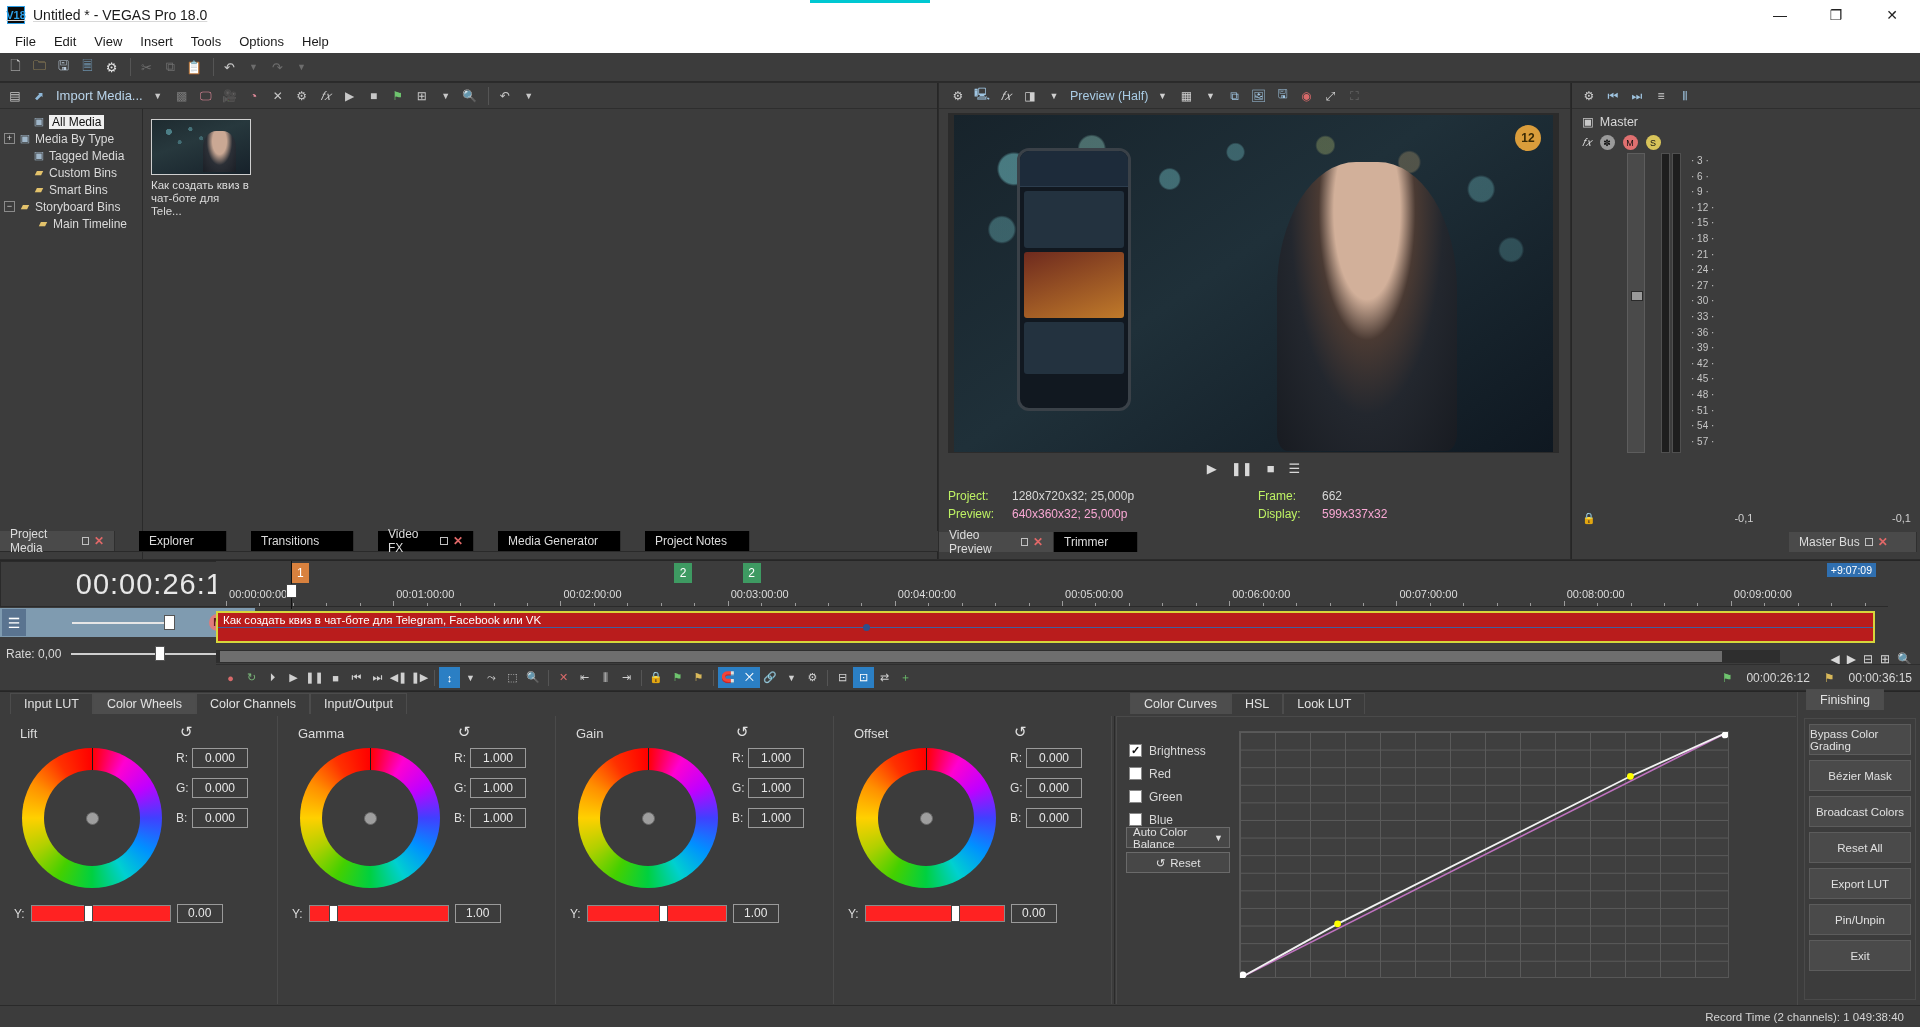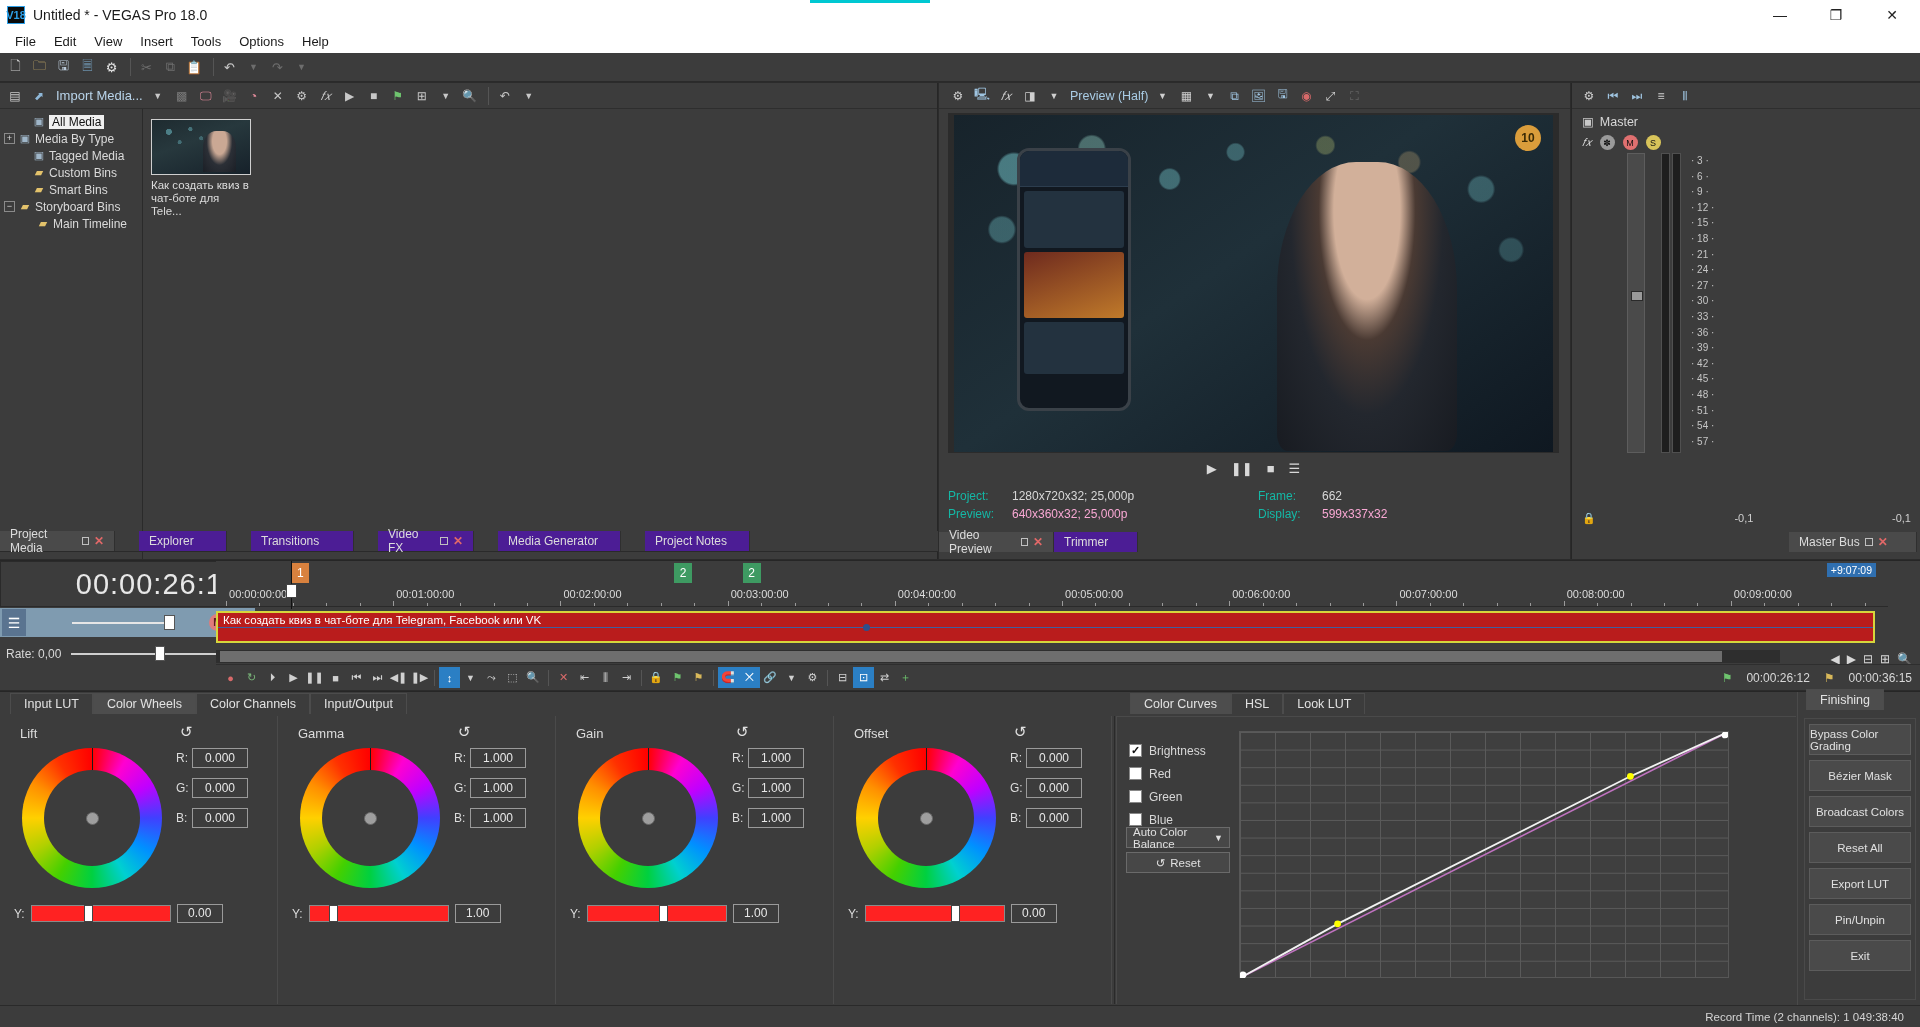--- a/index.html
+++ b/index.html
@@ -9,21 +9,21 @@
     font-family: "Liberation Sans", sans-serif;
     font-size: 12px;
     color: #d8d8d8;
     overflow: hidden;
   }
   #app { position: relative; width: 1920px; height: 1027px; }
 
   
   .titlebar {
     position: absolute; left: 0; top: 0; width: 1920px; height: 29px;
-    background: #ffffff; display: flex; align-items: center;
+    background: #ffffff; display: flex; align-items: center; text-decoration: underline;
   }
   .title-logo {
     width: 18px; height: 18px; margin-left: 7px; margin-right: 8px;
     background: #0a0a0a; color: #2ea0e8; font-size: 11px; font-weight: bold;
     display: flex; align-items: center; justify-content: center;
     border: 1px solid #2ea0e8;
   }
   .title-text { color: #1a1a1a; font-size: 14px; }
   .win-btns { position: absolute; right: 0; top: 0; height: 29px; display: flex; }
   .win-btn {
@@ -109,21 +109,21 @@
 
   
   .pm-tabs {
     position: absolute; left: 0; top: 531px; width: 938px; height: 21px;
     background: #3c3c3c; display: flex; align-items: flex-end;
     border-bottom: 1px solid #2a2a2a;
     gap: 24px;
   }
   .pm-tab {
     height: 20px; padding: 0 10px; display: flex; align-items: center; gap: 5px;
-    font-size: 12px; color: #dcdcdc; background: #4c1d95;
+    font-size: 12px; color: #dcdcdc; background: #000000;
     border-right: 1px solid #2f2f2f;
   }
   .pm-tab.active { background: #4a4a4a; }
   .pm-tab .sq { width: 8px; height: 8px; border: 1px solid #c0c0c0; display:inline-block; }
   .pm-tab .xx { color: #e06868; font-size: 12px; font-weight: bold; }
 
   
   .preview-panel {
     position: absolute; left: 939px; top: 83px; width: 631px; height: 476px;
     background: #3c3c3c;
@@ -183,21 +183,21 @@
   .pv-transport {
     position: absolute; left: 9px; top: 372px; width: 611px; height: 26px;
     background: #3c3c3c; display: flex; align-items: center; justify-content: center; gap: 14px;
   }
   .pv-tr-btn { font-size: 13px; color: #d8d8d8; }
   .pv-info {
     position: absolute; left: 9px; top: 404px; width: 611px; height: 36px;
     font-size: 12px; line-height: 18px;
   }
   .pv-info-row { display: flex; }
-  .pv-info-lbl { color: #14b8a6; width: 64px; }
+  .pv-info-lbl { color: #bef264; width: 64px; }
   .pv-info-val { color: #f9a8d4; }
   .pv-info-val.white { color: #d8d8d8; }
   .pv-info-right { position: absolute; left: 310px; top: 0; }
   .pv-tabs {
     position: absolute; left: 0; top: 448px; width: 631px; height: 21px;
     display: flex; align-items: flex-end;
   }
 
   
   .master-panel {
@@ -543,21 +543,21 @@
     <div class="pv-stage">
       <div class="pv-video">
         <div class="pv-sticky"></div>
         <div class="pv-person"></div>
         <div class="pv-phone">
           <div class="pv-phone-hdr"></div>
           <div class="pv-phone-msg"></div>
           <div class="pv-phone-img"></div>
           <div class="pv-phone-msg2"></div>
         </div>
-        <div class="pv-badge">10</div>
+        <div class="pv-badge">12</div>
       </div>
     </div>
 
     <div class="pv-transport">
       <div class="pv-tr-btn">▶</div>
       <div class="pv-tr-btn">❚❚</div>
       <div class="pv-tr-btn">■</div>
       <div class="pv-tr-btn">☰</div>
     </div>
 

